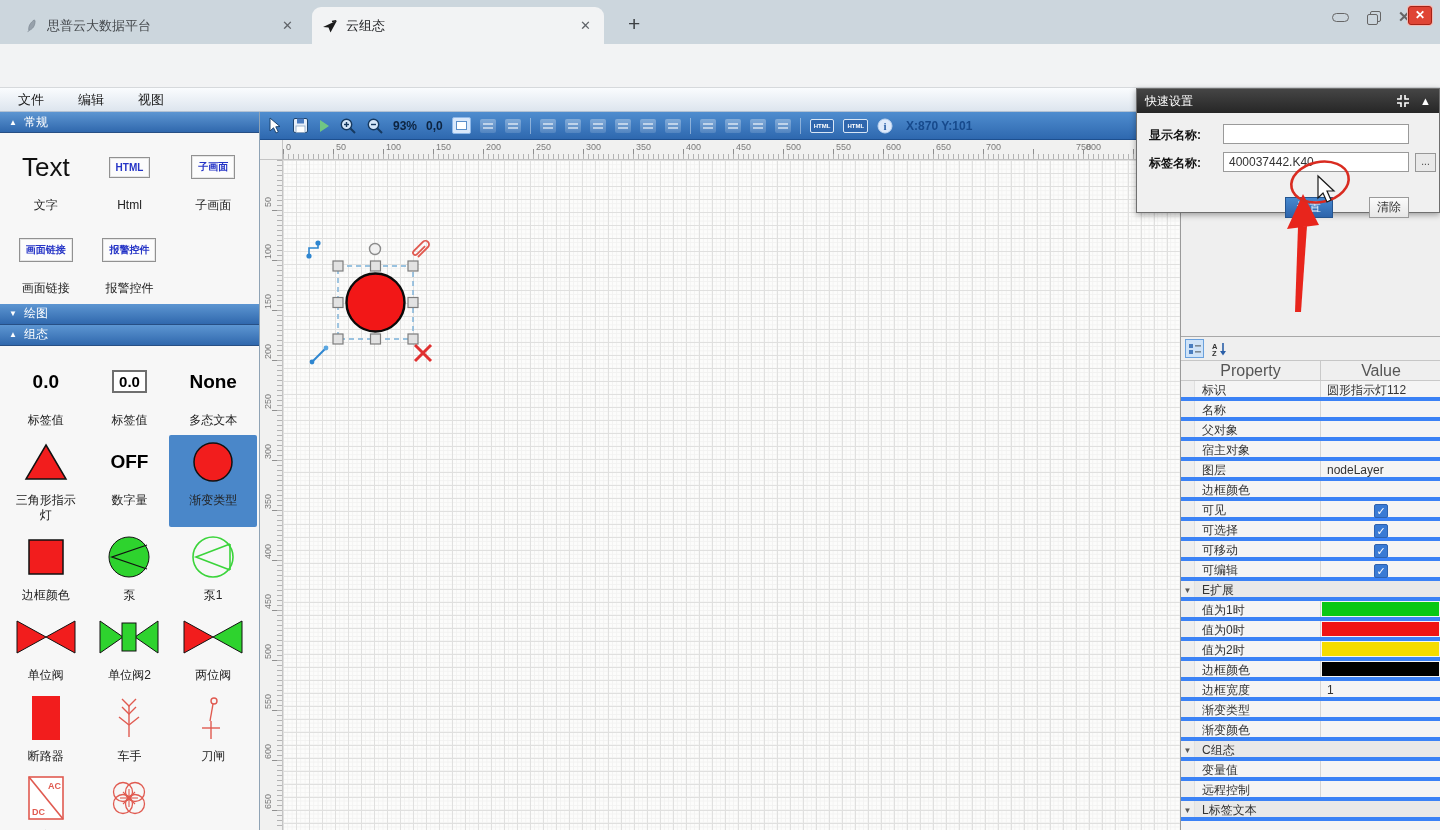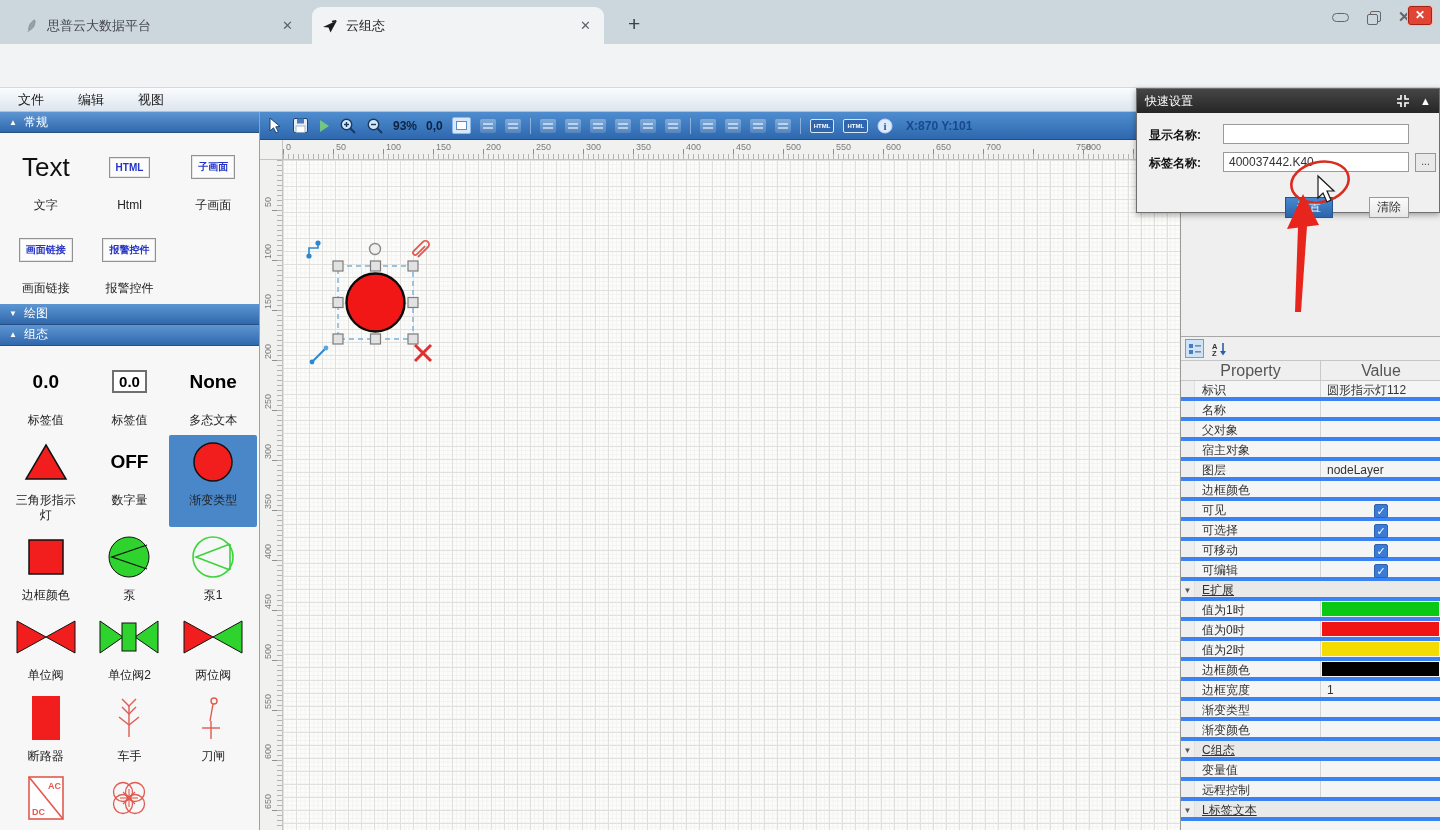--- a/index.html
+++ b/index.html
@@ -92,21 +92,21 @@
   .pg-tool2 { width:19px; height:19px; display:flex; align-items:center; justify-content:center; }
   .pg-head { height:20px; display:flex; background:#efefef; border-bottom:1px solid #c9c9c9; font-size:16px; color:#555; }
   .pg-head .c1 { width:140px; text-align:center; line-height:20px; border-right:1px solid #c9c9c9; }
   .pg-head .c2 { flex:1; text-align:center; line-height:20px; }
   .pg-bodyrows { height:450px; overflow:hidden; }
   .pg-row { display:flex; height:20px; border-bottom:4px solid #3b82f6; background:#f5f5f5; }
   .pg-gutter { width:14px; border-right:1px solid #e0e0e0; font-size:8px; color:#555; text-align:center; line-height:20px; background:#efefef; }
   .pg-name { width:126px; font-size:12px; color:#333; line-height:19px; padding-left:7px; border-right:1px solid #d5d5d5; white-space:nowrap; overflow:hidden; }
   .pg-value { flex:1; font-size:12px; color:#333; line-height:19px; padding-left:6px; position:relative; }
   .pg-row.group { background:#e9e9e9; }
-  .pg-row.group .pg-name { border-right-color:#e9e9e9;text-decoration:underline; }
+  .pg-row.group .pg-name { border-right-color:#e9e9e9; }
   .pg-check { position:absolute; left:50%; top:3px; margin-left:-7px; width:14px; height:14px; background:#3a7bd5; border:1px solid #2d62b0; border-radius:2px; color:#fff; font-size:11px; line-height:13px; text-align:center; }
   .pg-swatch { position:absolute; left:1px; top:1px; right:2px; bottom:1px; }
 
   
   .quickpanel { position:absolute; left:1136px; top:88px; width:304px; height:125px; background:#f0f0f0; border:1px solid #6f6f6f; box-shadow:0 2px 6px rgba(0,0,0,.35); z-index:50; }
   .qp-header { height:24px; background:linear-gradient(#454545,#262626); color:#fff; font-size:12px; display:flex; align-items:center; padding:0 8px; }
   .qp-header .qp-title { flex:1; }
   .qp-header .qp-ic { margin-left:10px; font-size:11px; color:#fff; }
   .qp-body { position:relative; height:100px; }
   .qp-label { position:absolute; left:12px; font-size:12px; color:#111; font-weight:bold; }

